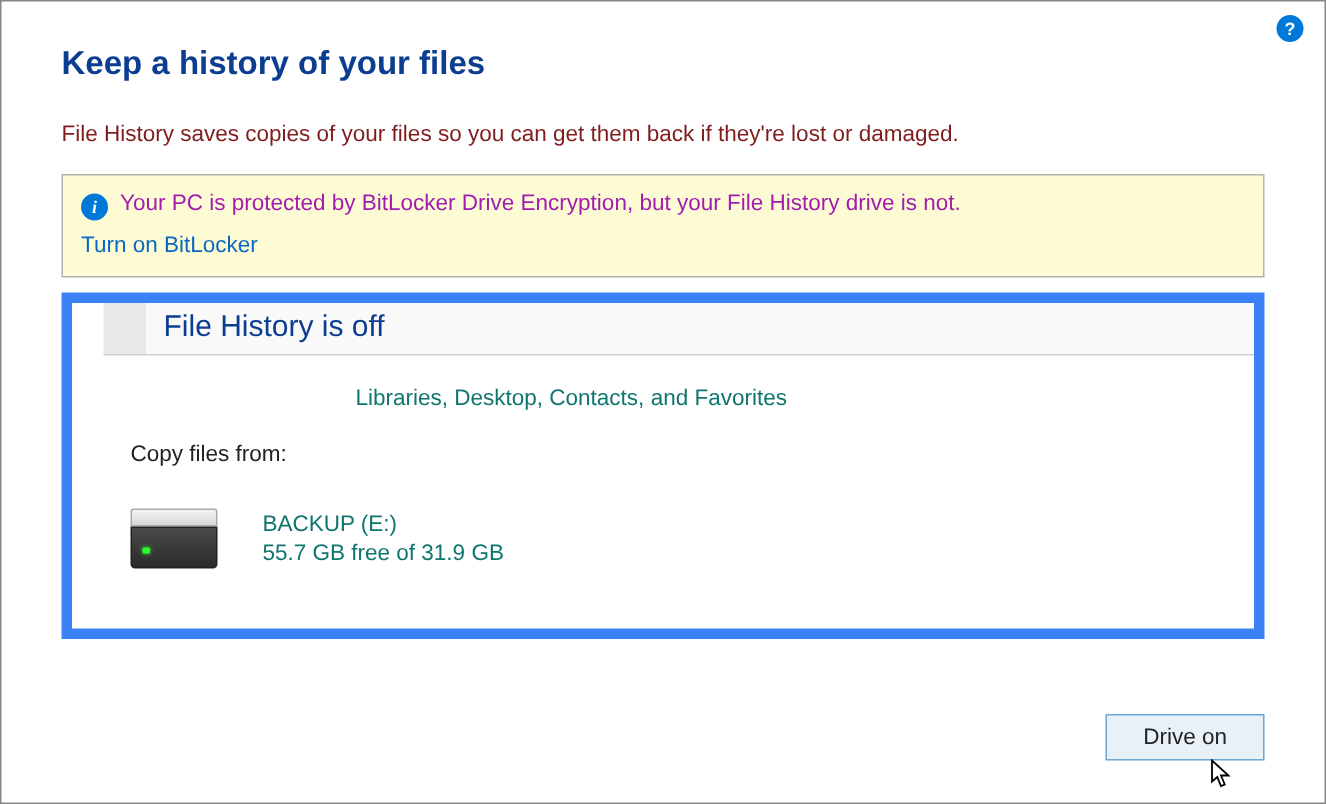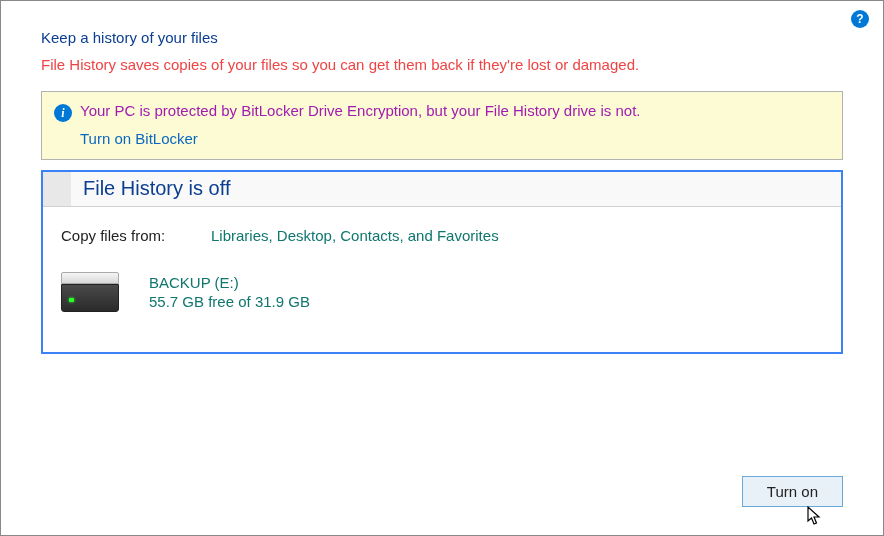--- a/index.html
+++ b/index.html
@@ -30,26 +30,26 @@
       color: #fff;
       display: flex;
       align-items: center;
       justify-content: center;
       font-size: 12px;
       font-weight: bold;
       cursor: pointer;
     }
     .page-title {
       color: #0b3e91;
-      font-size: 15px;
-      font-weight: 400;
-      margin-bottom: 10px;
+      font-size: 22px;
+      font-weight: 700;
+      margin-bottom: 26px;
     }
     .page-subtitle {
-      color: #ef4444;
+      color: #7f1d1d;
       font-size: 15px;
       margin-bottom: 18px;
     }
     .warning-box {
       background: #fcfbd4;
       border: 1px solid #b3b3b3;
       padding: 10px 12px 12px 12px;
       margin-bottom: 10px;
     }
     .warning-row {
@@ -73,27 +73,27 @@
       flex-shrink: 0;
       margin-top: 2px;
     }
     .warning-text {
       color: #a21caf;
       font-size: 15px;
     }
     .warning-link {
       color: #0b68c1;
       font-size: 15px;
-      margin-left: 26px;
       margin-top: 8px;
       cursor: pointer;
       display: inline-block;
     }
     .status-panel {
-      border: 2px solid #3b82f6;
+      border: 7px solid #3b82f6;
+      padding-left: 21px;
     }
     .status-header {
       background: linear-gradient(to right, #e8e8e8 0px, #e8e8e8 28px, #f9f9f9 28px, #f9f9f9 100%);
       border-bottom: 1px solid #d0d0d0;
       padding: 5px 8px 6px 40px;
     }
     .status-title {
       color: #0b3e91;
       font-size: 20px;
       font-weight: 400;
@@ -104,20 +104,21 @@
     .row {
       display: flex;
       align-items: flex-start;
       margin-bottom: 28px;
     }
     .row-label {
       width: 150px;
       color: #222;
       font-size: 15px;
       flex-shrink: 0;
+      margin-top: 37px;
     }
     .row-value {
       color: #0f766e;
       font-size: 15px;
     }
     .drive-row {
       display: flex;
       align-items: center;
       gap: 30px;
     }
@@ -219,18 +220,18 @@
             <div class="row-value">BACKUP (E:)</div>
             <div class="row-value">55.7 GB free of 31.9 GB</div>
           </div>
         </div>
       </div>
     </div>
   </div>
 </div>
 
 <div class="footer">
-  <button class="turn-on-btn">Turn on</button>
+  <button class="turn-on-btn">Drive on</button>
 </div>
 
 <svg class="cursor" width="18" height="22" viewBox="0 0 18 22">
   <path d="M1 1 L1 15 L4.5 12 L7 18 L9.5 17 L7 11 L12 11 Z" fill="white" stroke="black" stroke-width="1.2"></path>
 </svg>
 
 </body></html>

